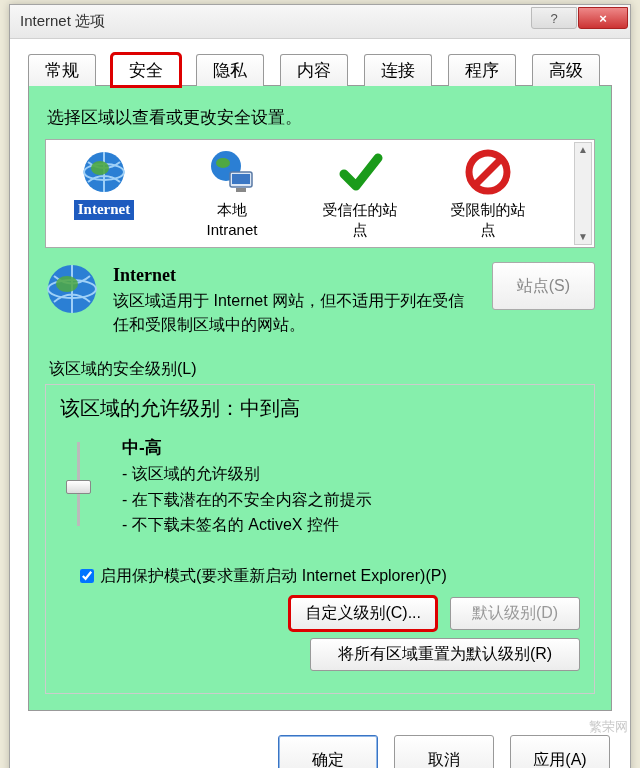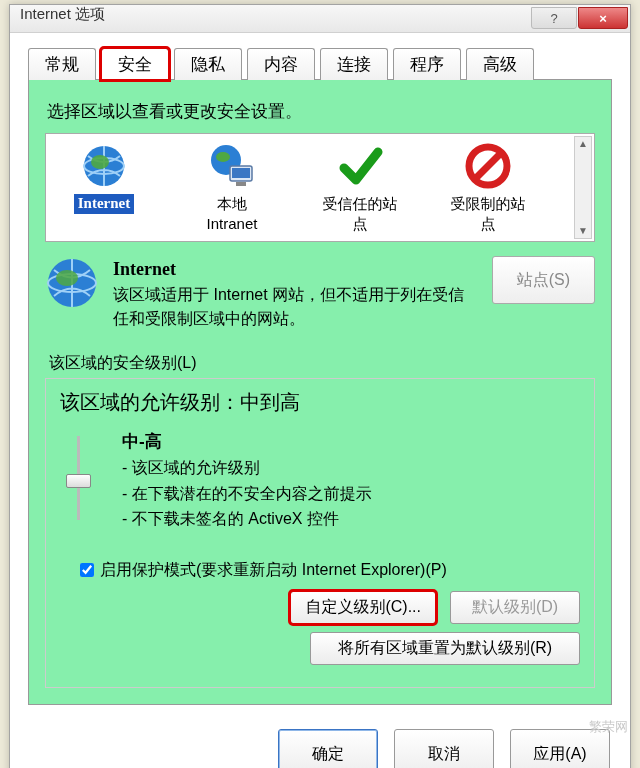--- a/index.html
+++ b/index.html
@@ -1,24 +1,24 @@
 <!DOCTYPE html>
 <html><head>
 <meta charset="utf-8">
 <style>
 *{box-sizing:border-box;margin:0;padding:0;font-family:"Microsoft YaHei",SimSun,Arial,sans-serif}
 body{background:#ece9d8;width:640px;height:768px;overflow:hidden}
 .window{width:622px;margin:4px auto;background:#fff;border:1px solid #a3a3a3;box-shadow:0 0 8px rgba(0,0,0,.2)}
-.titlebar{height:28px;background:linear-gradient(#f7f7f7,#e8e8e8);display:flex;align-items:flex-start;padding:0 4px 0 10px;border-bottom:1px solid #d0d0d0;position:relative}
+.titlebar{height:34px;background:linear-gradient(#f7f7f7,#e8e8e8);display:flex;align-items:center;padding:0 4px 0 10px;border-bottom:1px solid #d0d0d0;position:relative}
 .title-text{font-size:15px;color:#333}
 .title-btns{position:absolute;right:2px;top:2px;display:flex;gap:1px}
 .tbtn{width:46px;height:22px;display:flex;align-items:center;justify-content:center;border-radius:0 0 3px 3px;font-size:13px}
 .tbtn.help{background:linear-gradient(#f0f0f0,#ddd);border:1px solid #bbb;color:#555}
 .tbtn.close{background:linear-gradient(#e88,#c33);border:1px solid #a22;color:#fff;width:50px;font-weight:bold}
-.tabstrip{display:flex;padding:14px 18px 0 18px;gap:5px}
+.tabstrip{display:flex;padding:14px 18px 0 18px;gap:16px}
 .tab{padding:4px 16px;border:1px solid #999;border-bottom:none;background:linear-gradient(#fff,#f1f1f1);font-size:17px;cursor:pointer;border-radius:3px 3px 0 0;position:relative;top:1px}
 .tab.active{background:#fff;z-index:2}
 .hl-red{outline:3px solid #d00;outline-offset:-1px}
 .content{margin:0 18px 10px 18px;border:1px solid #999;padding:14px 16px 16px 16px;background:#86efac}
 .section-label{font-size:17px;margin:6px 0 10px 2px}
 .zonebox{border:1px solid #aaa;background:#fff;position:relative;padding:8px 6px;display:flex;align-items:flex-start;gap:24px}
 .zone{display:flex;flex-direction:column;align-items:center;width:104px;text-align:center;cursor:pointer}
 .zone-icon{width:48px;height:48px;display:flex;align-items:center;justify-content:center;margin-bottom:4px}
 .zone-label{font-size:15px;line-height:1.3}
 .zone.selected .zone-label.pri{background:#1e5bbf;color:#fff;padding:0 4px;font-family:"Times New Roman",serif;font-weight:bold}

